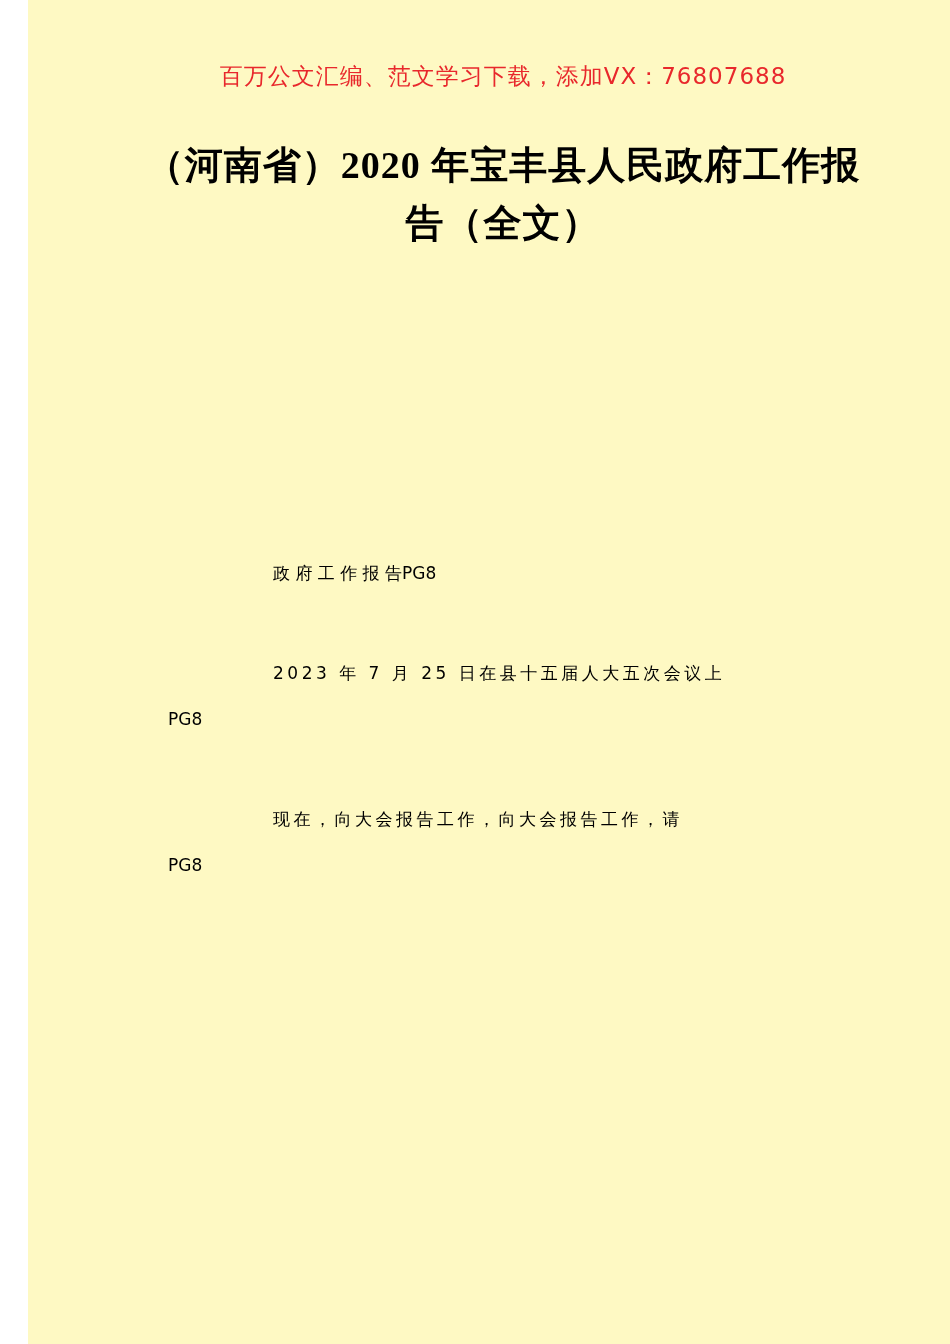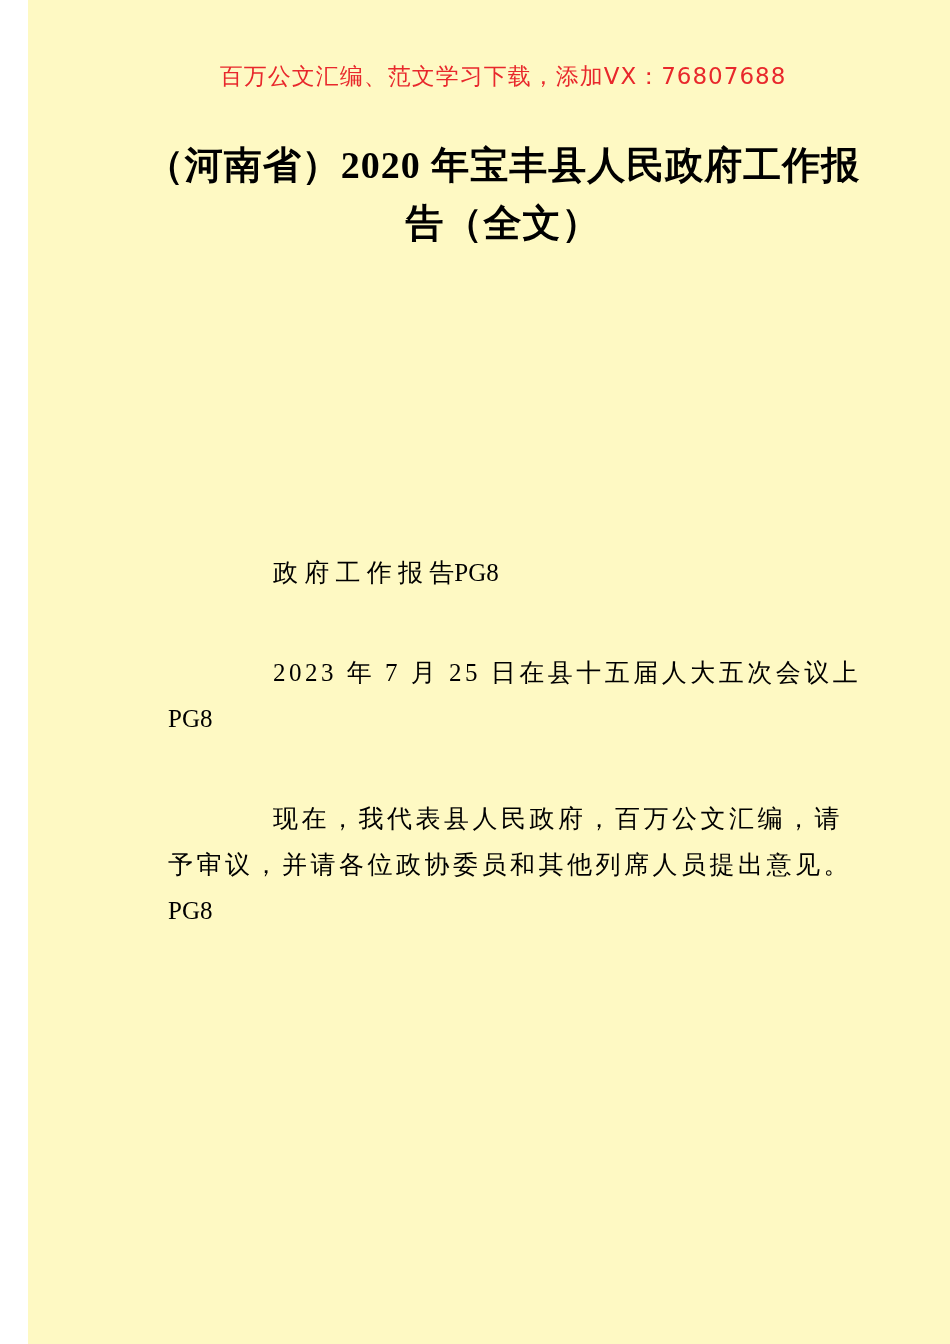--- a/index.html
+++ b/index.html
@@ -30,24 +30,23 @@
     text-align: center;
     font-size: 38px;
     line-height: 58px;
     font-weight: 700;
     font-family: "Liberation Serif", "DejaVu Serif", serif;
     letter-spacing: 1px;
     color: #000000;
   }
   .doc-body {
     margin: 298px 105px 0 140px;
-    font-size: 25px;
+    font-size: 17px;
     line-height: 46px;
     color: #000000;
-    font-family: Liberation Serif, serif;
   }
   .para {
     margin: 0 0 54px 0;
   }
   .line {
     white-space: pre;
   }
   .line.indent {
     padding-left: 105px;
   }
@@ -74,20 +73,19 @@
     </div>
 
     <div class="para">
       <div class="line indent spread">2023 年 7 月 25 日在县十五届人大五次会议上</div>
       <div class="line">PG8</div>
     </div>
 
 
 
     <div class="para">
-      <div class="line indent spread">现在，我代表县人民政府，百万公文汇编，请</div>
-      <div class="line spread">予审议，并请各位政协委员和其他列席人员提出意见。</div>
+      <div class="line indent spread">现在，向大会报告工作，向大会报告工作，请</div>
       <div class="line">PG8</div>
     </div>
 
   </div>
 
 </div>
 
 </body></html>

